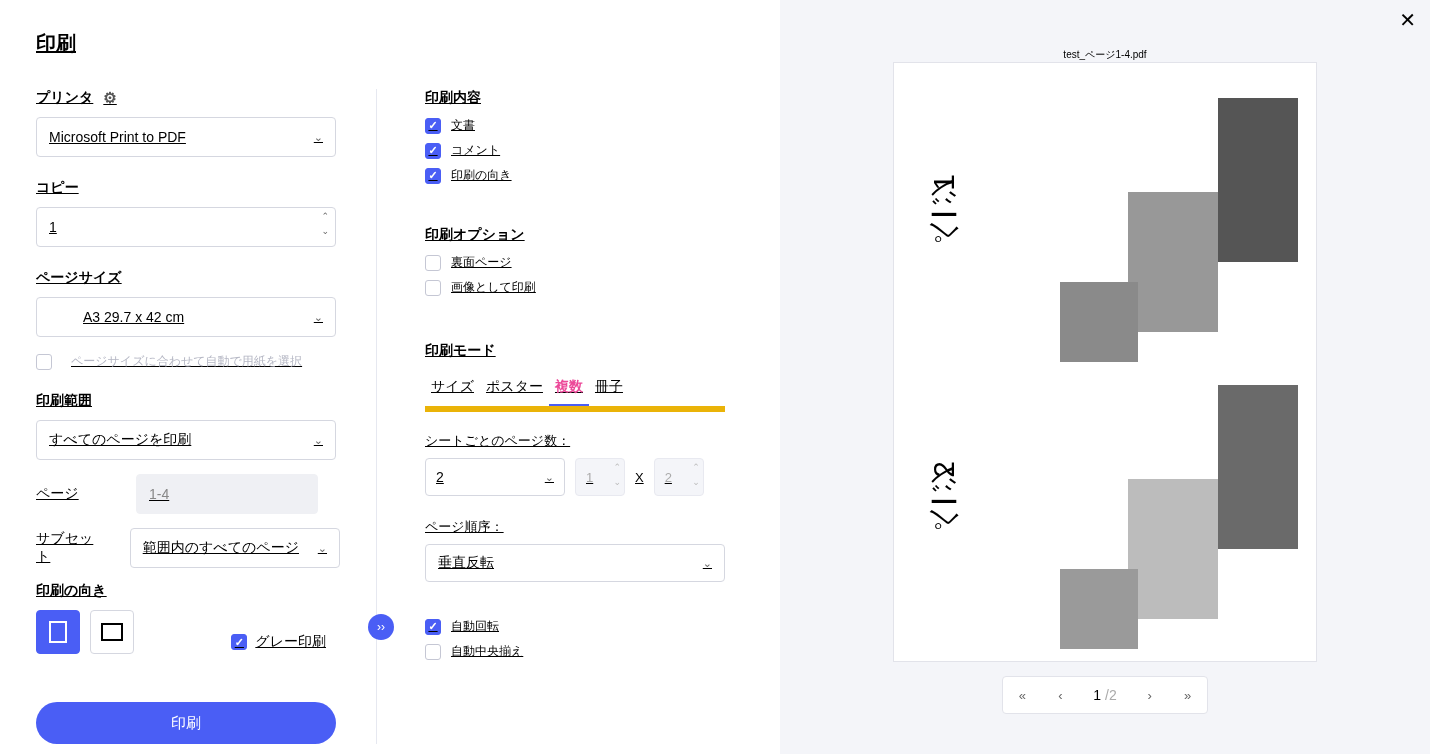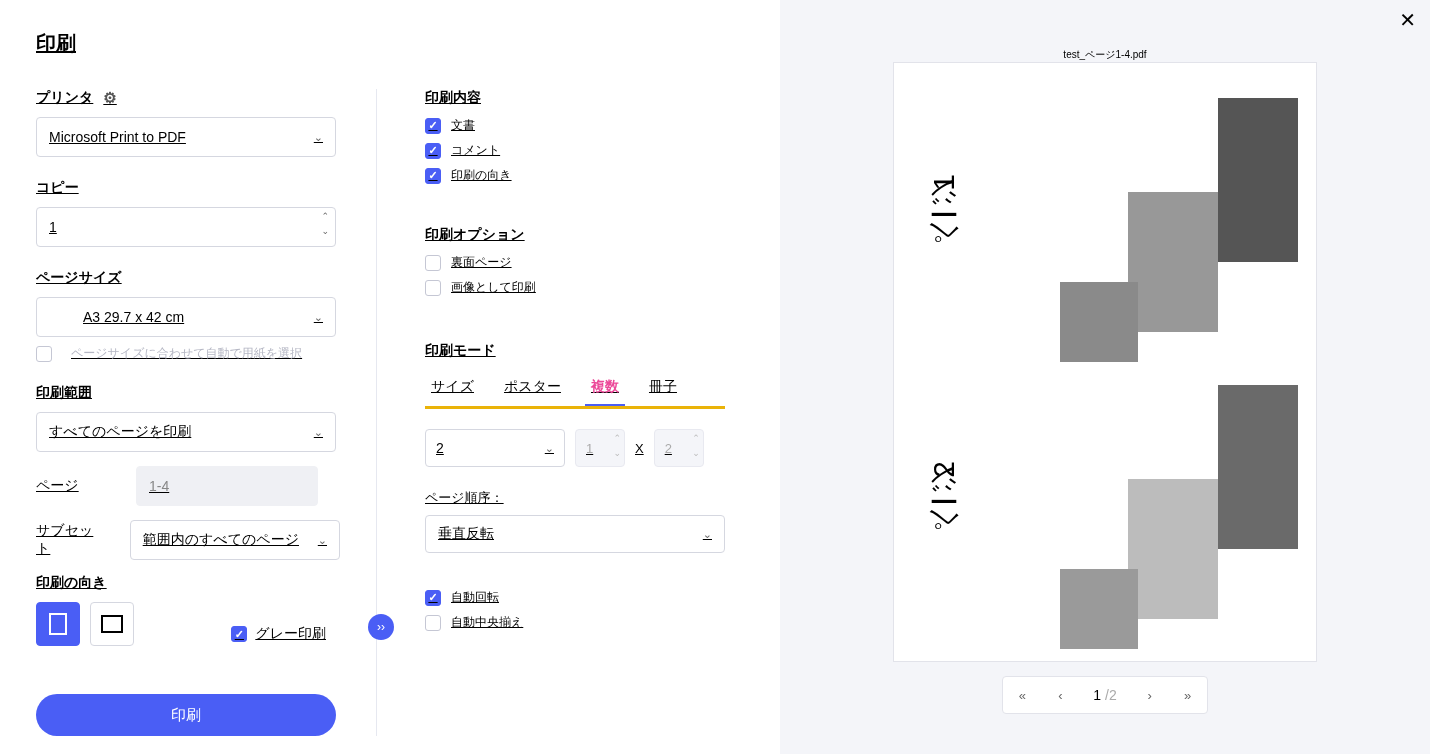--- a/index.html
+++ b/index.html
@@ -15,22 +15,22 @@
 .select, .input { width: 300px; height: 40px; border: 1px solid #d5d7e0; border-radius: 4px; padding: 0 12px; font-size: 14px; background: #fff; display: flex; align-items: center; justify-content: space-between; cursor: pointer; }
 .input-narrow { width: 228px; }
 .spinner { position: relative; }
 .spinner .arrows { position: absolute; right: 6px; top: 4px; display: flex; flex-direction: column; font-size: 9px; line-height: 1; color: #666; gap: 6px; }
 .checkbox-row { display: flex; align-items: center; gap: 10px; margin-bottom: 8px; font-size: 12px; }
 .cb { width: 16px; height: 16px; border: 1.5px solid #c5c7d4; border-radius: 3px; display: inline-flex; align-items: center; justify-content: center; cursor: pointer; flex-shrink: 0; }
 .cb.checked { background: #4a5ef5; border-color: #4a5ef5; }
 .cb.checked::after { content: "✓"; color: #fff; font-size: 11px; font-weight: 700; }
 .disabled-text { color: #b5b7c4; margin-left: 9px; }
 .gap { margin-bottom: 22px; }
-.gap-sm { margin-bottom: 8px; padding-left: 46px; }
-.tabs { display: flex; gap: 18px; border-bottom: 3px solid #eab308; margin-bottom: 20px; width: 300px; padding-bottom: 0; }
+.gap-sm { margin-bottom: 16px; padding-left: 46px; }
+.tabs { display: flex; gap: 0; border-bottom: 6px solid #eab308; margin-bottom: 20px; width: 300px; padding-bottom: 0; }
 .tab { font-size: 14px; padding: 8px 6px; cursor: pointer; border-bottom: 2px solid transparent; }
 .tab.active { color: #ec4899; border-bottom-color: #4a5ef5; font-weight: 600; }
 .field-label { font-size: 13px; margin-bottom: 8px; }
 .pps-row { display: flex; gap: 10px; align-items: center; }
 .pps-sel { width: 140px; height: 38px; border: 1px solid #d5d7e0; border-radius: 4px; padding: 0 10px; display: flex; align-items: center; justify-content: space-between; font-size: 14px; }
 .pps-num { width: 50px; height: 38px; border: 1px solid #e8e9f0; background: #f4f5f9; border-radius: 4px; position: relative; color: #aaa; font-size: 13px; padding-left: 10px; display: flex; align-items: center; }
 .pps-num .arrows { right: 3px; top: 4px; color: #bbb; }
 .x-sep { font-size: 13px; }
 .order-sel { width: 300px; height: 38px; border: 1px solid #d5d7e0; border-radius: 4px; padding: 0 12px; font-size: 14px; display: flex; align-items: center; justify-content: space-between; }
 .orient-row { display: flex; gap: 10px; align-items: center; }
@@ -154,20 +154,21 @@
 
       <div style="height:24px"></div>
       <div class="section-label">印刷モード</div>
       <div class="tabs">
         <div class="tab">サイズ</div>
         <div class="tab">ポスター</div>
         <div class="tab active">複数</div>
         <div class="tab">冊子</div>
       </div>
 
+      <div class="field-label">シートごとのページ数：</div>
       <div class="pps-row gap">
         <div class="pps-sel">
             <span>2</span>
             <span class="chev">⌄</span>
           </div>
         <div class="pps-num spinner">
             <span>1</span>
             <span class="arrows">
               <span>⌃</span>
               <span>⌄</span>

